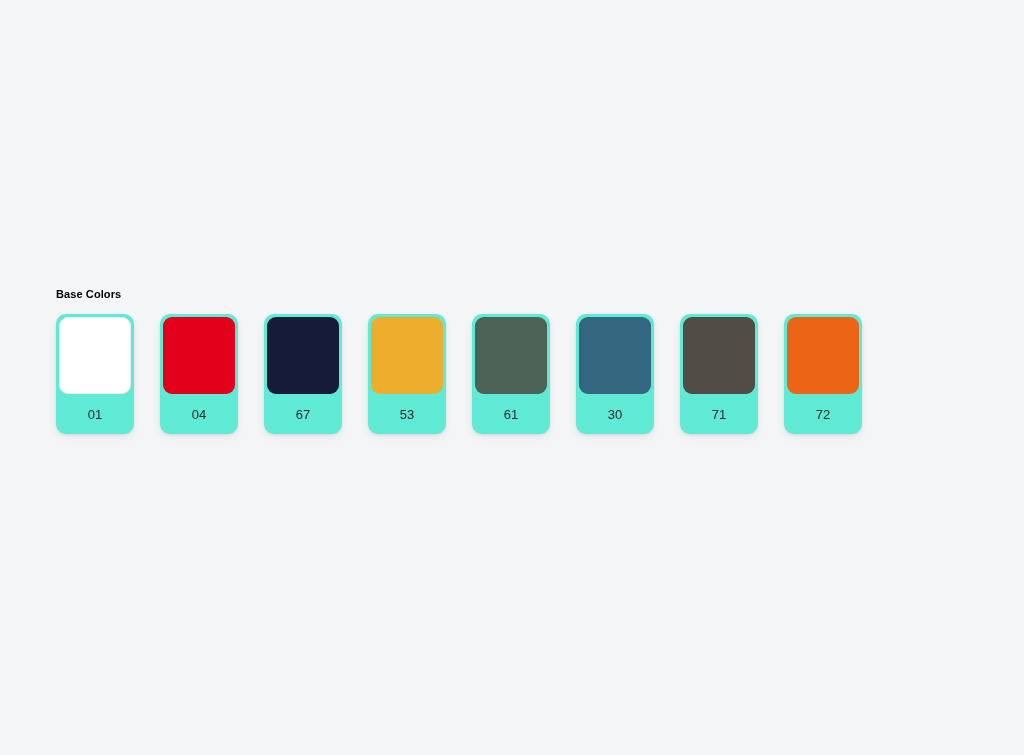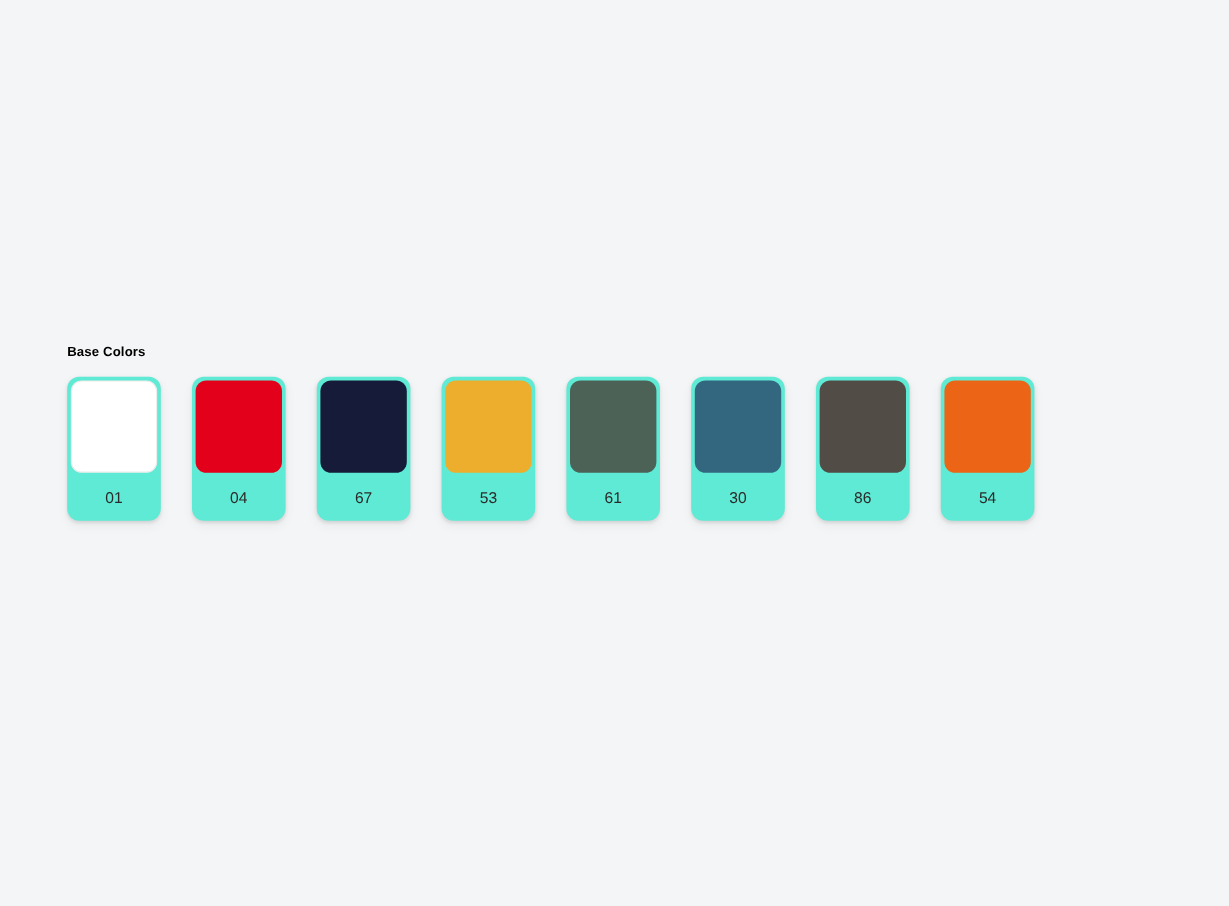--- a/index.html
+++ b/index.html
@@ -94,20 +94,20 @@
       <div class="swatch-card">
         <div class="swatch-chip" style="background: rgb(76, 98, 87);"></div>
         <div class="swatch-label">61</div>
       </div>
       <div class="swatch-card">
         <div class="swatch-chip" style="background: rgb(51, 103, 127);"></div>
         <div class="swatch-label">30</div>
       </div>
       <div class="swatch-card">
         <div class="swatch-chip" style="background: rgb(81, 76, 70);"></div>
-        <div class="swatch-label">86</div>
+        <div class="swatch-label">71</div>
       </div>
       <div class="swatch-card">
         <div class="swatch-chip" style="background: rgb(236, 100, 21);"></div>
-        <div class="swatch-label">54</div>
+        <div class="swatch-label">72</div>
       </div>
     </div>
 </div>
 
 </body></html>

